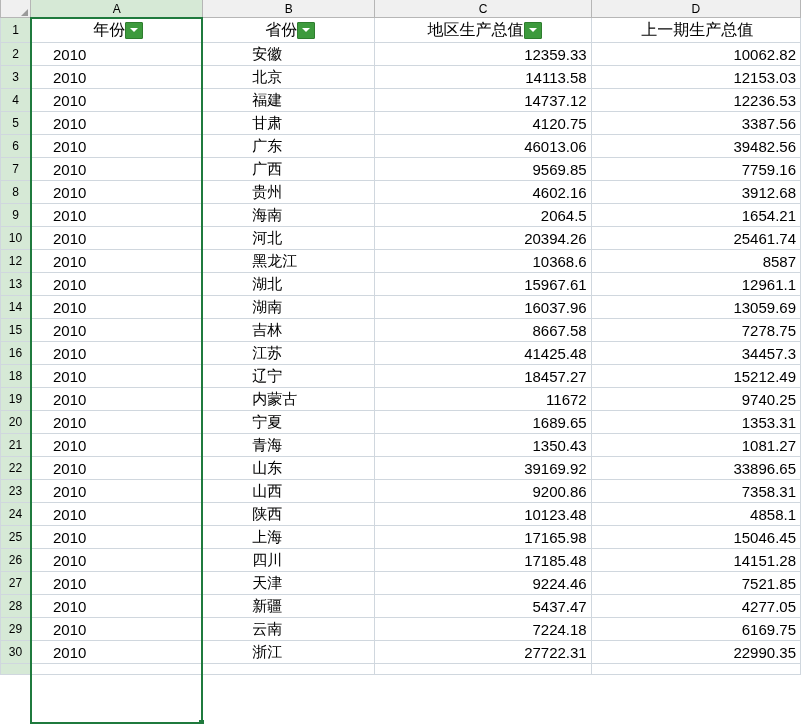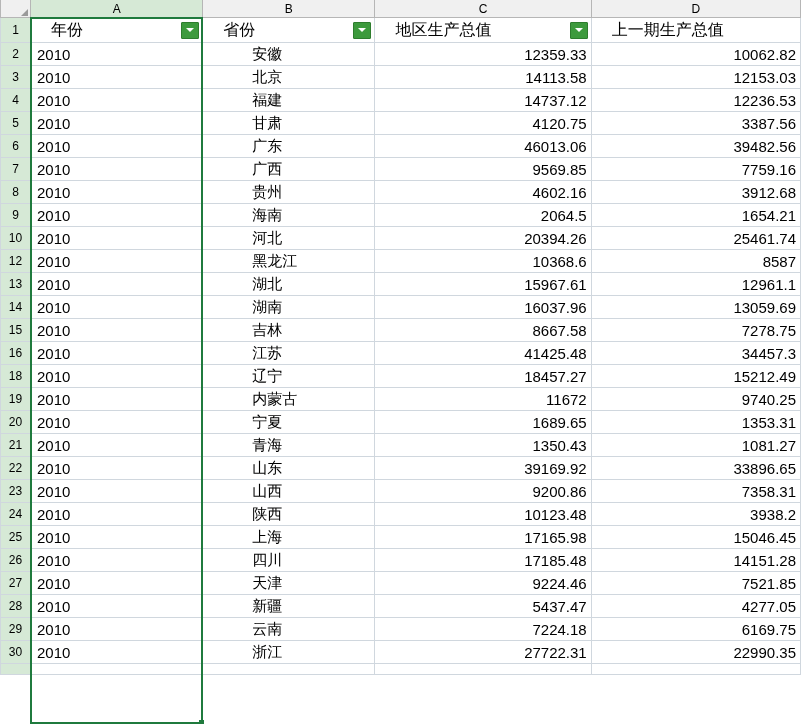--- a/index.html
+++ b/index.html
@@ -91,22 +91,22 @@
   td.cell.right .inner { text-align: right; }
   
   tr.headerrow td.cell {
     font-size: 16px;
     height: 24px;
     background: #ffffff;
   }
   .hdr-wrap {
     display: flex;
     align-items: center;
-    justify-content: space-between;
-    padding: 0 3px 0 20px;
+    justify-content: center;
+    padding: 0 3px 0 6px;
     height: 24px;
   }
   .hdr-text {
     font-size: 16px;
     color: #000;
   }
   .filter-btn {
     width: 16px;
     height: 15px;
     background: #3d9a3d;
@@ -119,21 +119,21 @@
   }
   .filter-btn .car {
     width: 0; height: 0;
     border-left: 4px solid transparent;
     border-right: 4px solid transparent;
     border-top: 4px solid #ffffff;
   }
   
   td.prov .inner { padding-left: 32px; font-size: 15px; margin-left: 17px; }
   
-  td.year .inner { padding-left: 6px; }
+  td.year .inner { padding-left: 22px; }
 
   
   #selection {
     position: absolute;
     left: 30px;
     top: 17px;
     width: 173px;
     height: 707px;
     border: 2px solid #1f7a3d;
     box-sizing: border-box;
@@ -516,21 +516,21 @@
         <td class="cell left year">
               <span class="inner">2010</span>
             </td>
         <td class="cell left prov">
               <span class="inner">陕西</span>
             </td>
         <td class="cell right">
               <span class="inner">10123.48</span>
             </td>
         <td class="cell right">
-              <span class="inner">3938.2</span>
+              <span class="inner">4858.1</span>
             </td>
       </tr>
       <tr>
         <td class="rowhead selected">25</td>
         <td class="cell left year">
               <span class="inner">2010</span>
             </td>
         <td class="cell left prov">
               <span class="inner">上海</span>
             </td>

